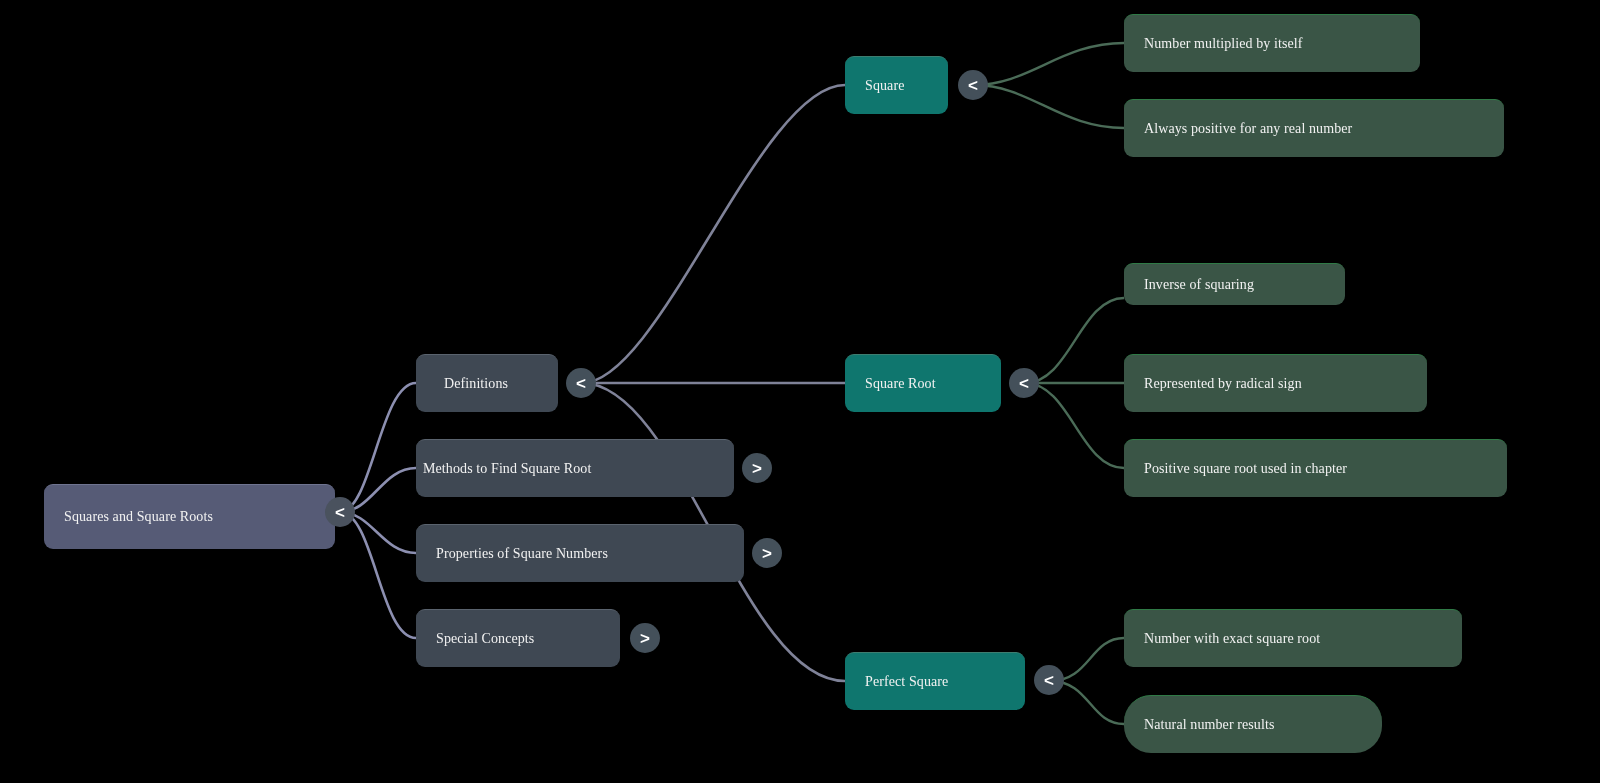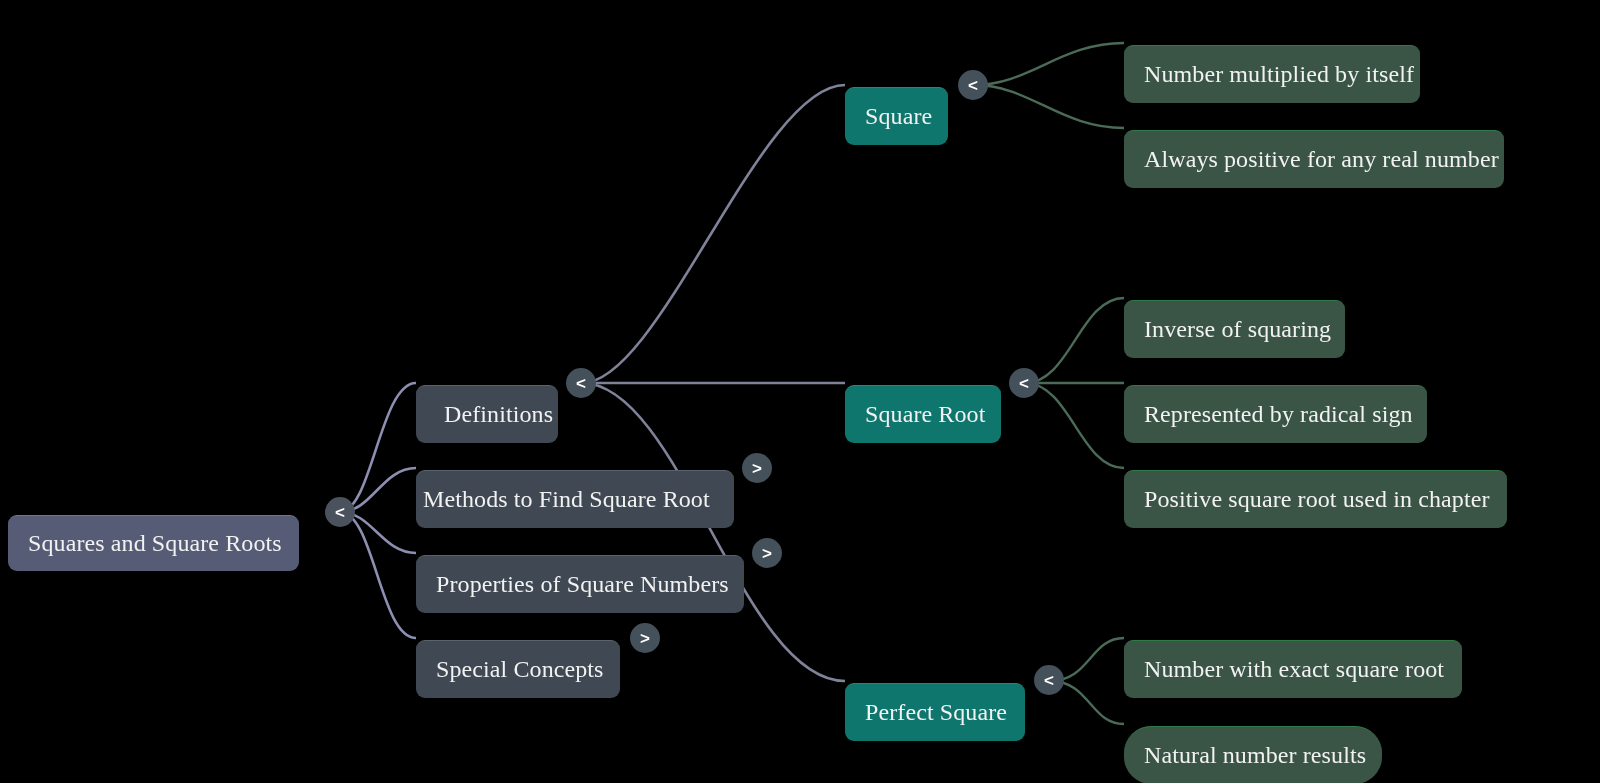--- a/index.html
+++ b/index.html
@@ -28,26 +28,25 @@
   .edge-mid   { fill: none; stroke: #7f8298; stroke-width: 2.6; }
   .edge-leaf  { fill: none; stroke: #4a6b57; stroke-width: 2.4; }
 
   .node {
     position: absolute;
     box-sizing: border-box;
     display: flex;
     align-items: center;
     border-radius: 9px;
     color: #f2f2f2;
-    font-size: 24px;
+    font-size: 14px;
     letter-spacing: 0.1px;
     white-space: nowrap;
     padding: 0 20px;
     z-index: 3;
-    margin-top: 31px;
   }
   .node-root {
     background: #565b76;
     border-top: 1.5px solid #6f7490;
   }
   .node-branch {
     background: #3f4853;
     border-top: 1.5px solid #5a636e;
   }
   .node-mid {
@@ -96,21 +95,21 @@
       <path d="M 974 85 C 1030 85, 1060 43, 1124 43" class="edge-leaf"></path>
       <path d="M 974 85 C 1030 85, 1060 128, 1124 128" class="edge-leaf"></path>
       <path d="M 1025 383 C 1070 383, 1080 298, 1124 298" class="edge-leaf"></path>
       <path d="M 1025 383 L 1124 383" class="edge-leaf"></path>
       <path d="M 1025 383 C 1070 383, 1080 468, 1124 468" class="edge-leaf"></path>
       <path d="M 1050 681 C 1090 681, 1090 638, 1124 638" class="edge-leaf"></path>
       <path d="M 1050 681 C 1090 681, 1090 724, 1124 724" class="edge-leaf"></path>
     </svg>
 
   <div id="node-layer">
-      <div class="node node-root" style="left: 8px; top: 484px; width: 291px; height: 56px;">
+      <div class="node node-root" style="left: 44px; top: 484px; width: 291px; height: 65px;">
         <span>Squares and Square Roots</span>
       </div>
       <div class="toggle" style="left: 325px; top: 497px;">&lt;</div>
       <div class="node node-branch" style="left: 416px; top: 354px; width: 142px; height: 58px; padding-left: 28px;">
         <span>Definitions</span>
       </div>
       <div class="toggle toggle-dark" style="left: 566px; top: 368px;">&lt;</div>
       <div class="node node-branch" style="left: 416px; top: 439px; width: 318px; height: 58px; padding-left: 7px;">
         <span>Methods to Find Square Root</span>
       </div>
@@ -134,21 +133,21 @@
       <div class="node node-mid" style="left: 845px; top: 652px; width: 180px; height: 58px;">
         <span>Perfect Square</span>
       </div>
       <div class="toggle toggle-dark" style="left: 1034px; top: 665px;">&lt;</div>
       <div class="node node-leaf" style="left: 1124px; top: 14px; width: 296px; height: 58px;">
         <span>Number multiplied by itself</span>
       </div>
       <div class="node node-leaf" style="left: 1124px; top: 99px; width: 380px; height: 58px;">
         <span>Always positive for any real number</span>
       </div>
-      <div class="node node-leaf" style="left: 1124px; top: 269px; width: 221px; height: 58px;">
+      <div class="node node-leaf" style="left: 1124px; top: 263px; width: 221px; height: 42px;">
         <span>Inverse of squaring</span>
       </div>
       <div class="node node-leaf" style="left: 1124px; top: 354px; width: 303px; height: 58px;">
         <span>Represented by radical sign</span>
       </div>
       <div class="node node-leaf" style="left: 1124px; top: 439px; width: 383px; height: 58px;">
         <span>Positive square root used in chapter</span>
       </div>
       <div class="node node-leaf" style="left: 1124px; top: 609px; width: 338px; height: 58px;">
         <span>Number with exact square root</span>

